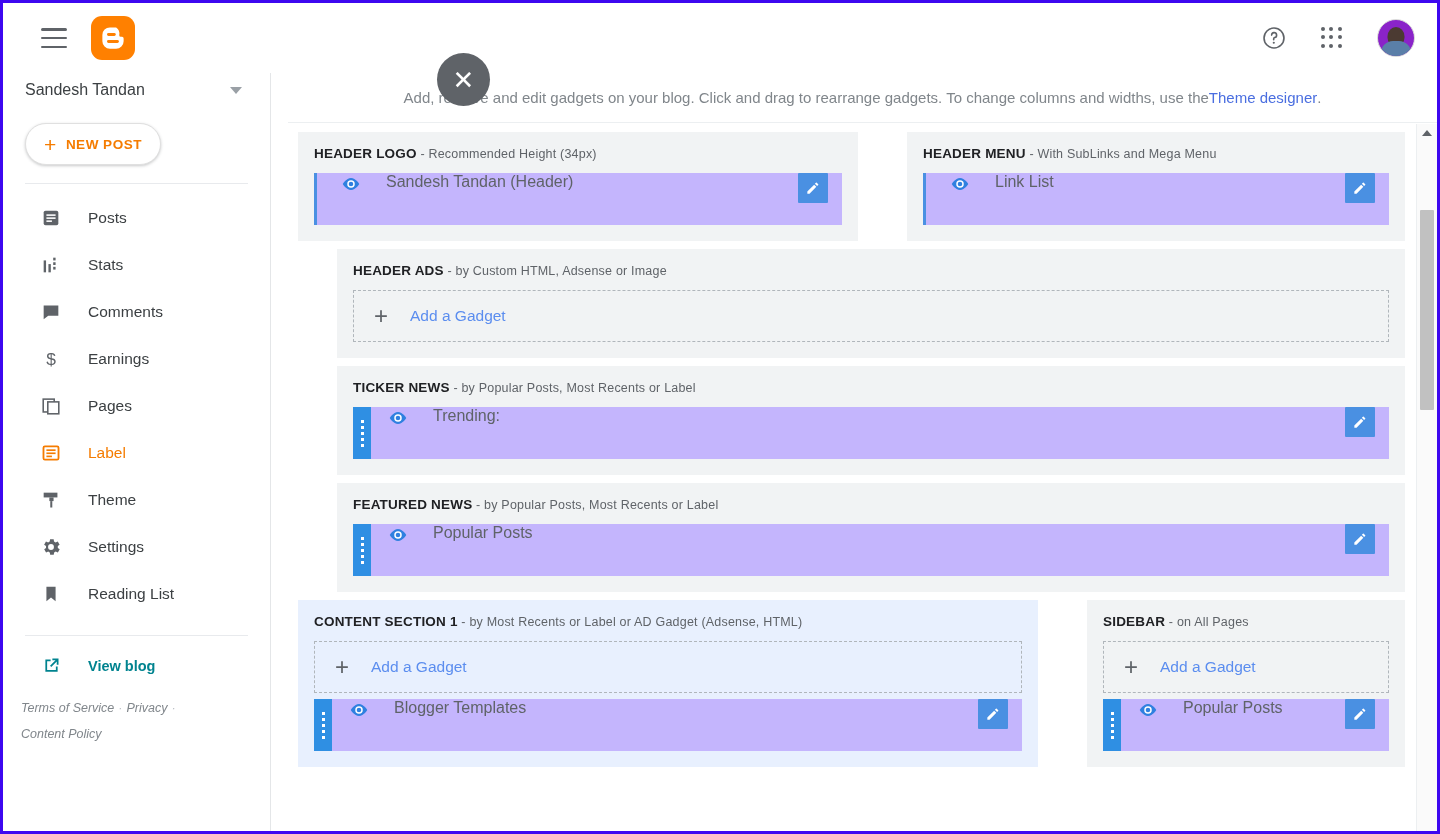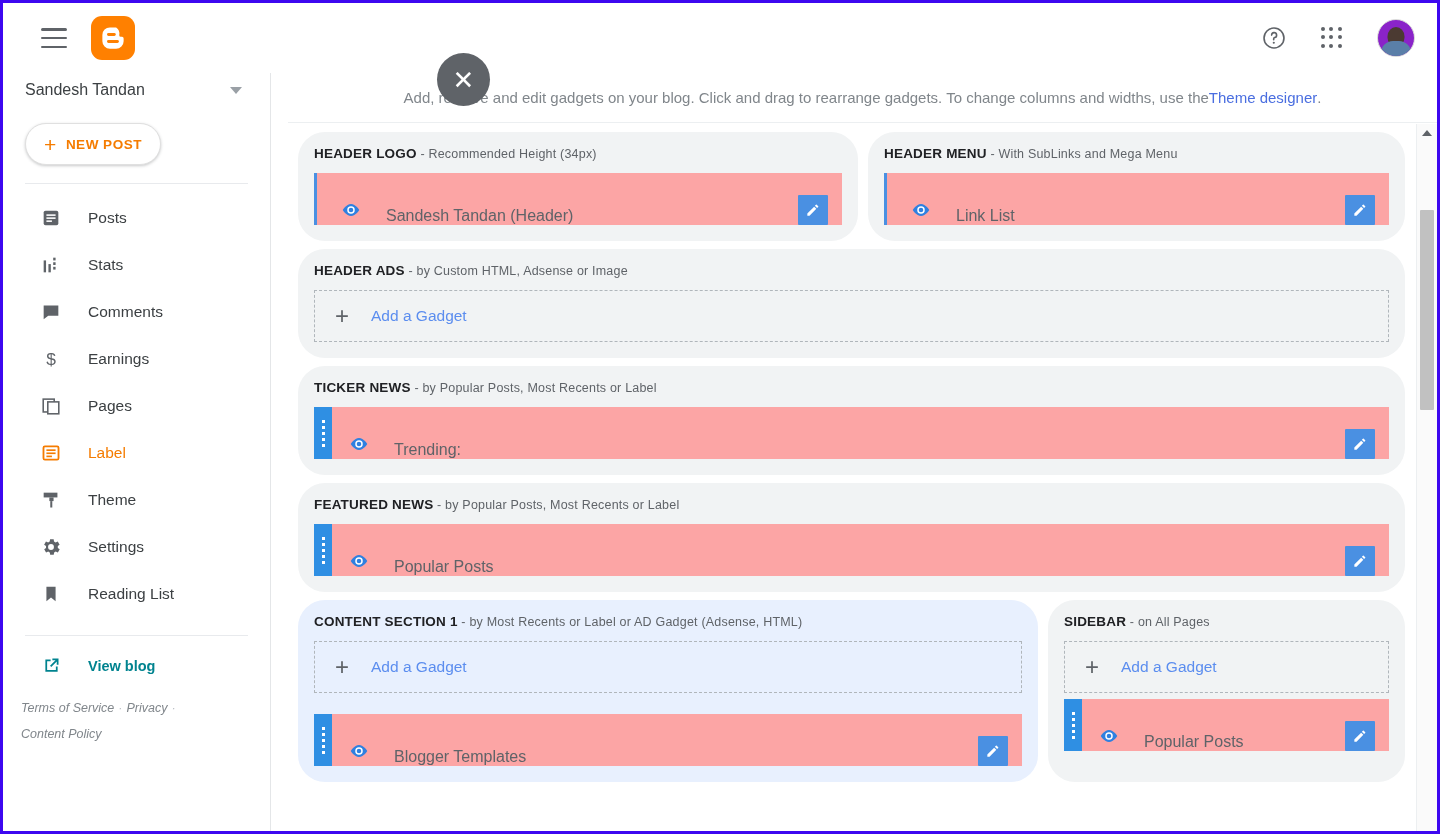--- a/index.html
+++ b/index.html
@@ -101,37 +101,37 @@
     border-radius: 50%; background: #5f6368; color: #fff;
     display: flex; align-items: center; justify-content: center; font-size: 26px;
     cursor: pointer; z-index: 45; line-height: 1;
   }
   .canvas {
     position: absolute; top: 51px; left: 0; right: 22px; bottom: 0;
     padding: 8px 10px 0 10px; overflow: hidden;
   }
 
   .row { display: flex; gap: 10px; margin-bottom: 8px; }
-  .panel { background: #f1f3f4; padding: 14px 16px 16px 16px; border-radius: 27px; }
+  .panel { background: #f1f3f4; padding: 14px 16px 16px 16px; }
   .panel.tinted { background: #e8f0fe; }
-  .panel.grow { flex: 1; }
+  .panel.grow { flex: 1; margin-left: 39px; }
 
   .sec-title { font-size: 13.5px; color: #202124; margin-bottom: 12px; letter-spacing: .2px; }
   .sec-title b { font-weight: bold; }
   .sec-title .sub { font-weight: normal; color: #5f6368; font-size: 12.5px; }
 
   .addgadget {
     border: 1px dashed #b0b6bb; background: transparent; height: 52px;
     display: flex; align-items: center; padding-left: 20px; gap: 22px; cursor: pointer;
   }
   .addgadget .plus { font-size: 24px; color: #5f6368; font-weight: 300; line-height: 1; }
   .addgadget .lbl { color: #5b8def; font-size: 15.5px; }
 
   .gadget {
-    display: flex; align-items: flex-end; background: #fca5a5; height: 52px;
+    display: flex; align-items: flex-start; background: #c4b5fd; height: 52px;
     border-left: 3px solid #4a90e2; position: relative;
   }
   .gadget.draggable { border-left: none; }
   .drag {
     width: 18px; height: 52px; background: #2f8fe3; flex: 0 0 18px;
     display: flex; flex-direction: column; align-items: center; justify-content: center;
     gap: 3px; cursor: grab;
   }
   .drag i { display: block; width: 3px; height: 3px; background: #fff; }
   .gadget .eye { margin-left: 23px; flex: 0 0 22px; }
@@ -414,21 +414,21 @@
             </div>
           </div>
         </div>
         <div class="row">
           <div class="panel tinted" style="width: 740px;">
             <div class="sec-title"><b>CONTENT SECTION 1</b><span class="sub"> - by Most Recents or Label or AD Gadget (Adsense, HTML)</span></div>
             <div class="addgadget">
               <span class="plus">+</span>
               <span class="lbl">Add a Gadget</span>
             </div>
-            <div class="gadget draggable" style="margin-top: 21px;">
+            <div class="gadget draggable" style="margin-top: 6px;">
               <div class="drag">
                 <i></i>
                 <i></i>
                 <i></i>
                 <i></i>
                 <i></i>
               </div>
               <span class="eye"><svg viewBox="0 0 24 24" width="22" height="22">
                   <path d="M12 5.5C6.8 5.5 3 12 3 12s3.8 6.5 9 6.5 9-6.5 9-6.5-3.8-6.5-9-6.5z" fill="#2f80e0"></path>
                   <circle cx="12" cy="12" r="4.1" fill="#fff"></circle>

